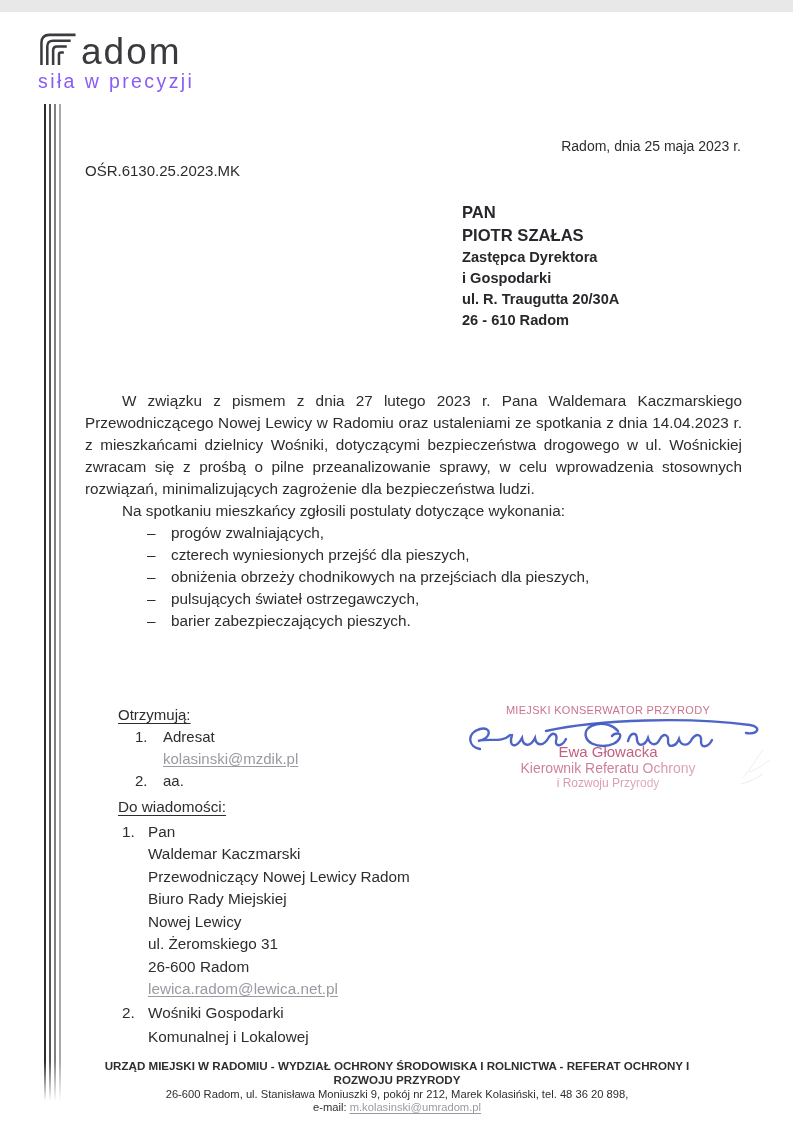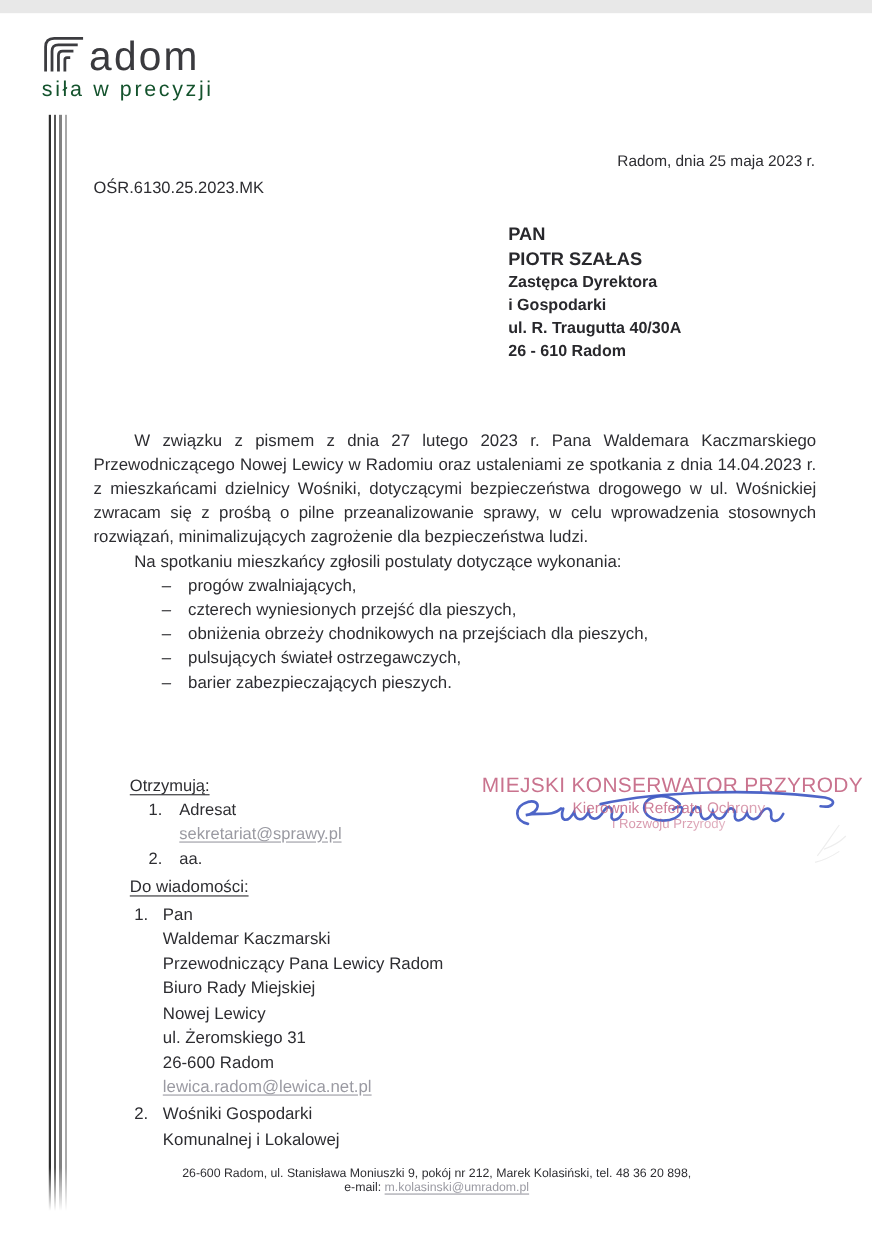--- a/index.html
+++ b/index.html
@@ -8,21 +8,21 @@
     background:#ffffff; overflow:hidden;
     font-family:"Liberation Sans", sans-serif; color:#2d2d31;
   }
 
   
   .logo { position:absolute; left:38px; top:18px; }
   .logo-row { display:flex; align-items:flex-end; gap:3px; }
   .r-glyph { width:40px; height:37px; }
   .r-glyph path { fill:none; stroke:#3c3c40; stroke-width:2.6; }
   .wordmark { font-size:37px; line-height:30px; font-weight:500; letter-spacing:2px; color:#3a3a3e; }
-  .tagline { font-size:19.5px; letter-spacing:2.4px; color:#14532d; margin-top:3px; font-weight:400; }
+  .tagline { font-size:19.5px; letter-spacing:2.4px; color:#8b5cf6; margin-top:3px; font-weight:400; }
 
   
   .scan-lines {
     position:absolute; left:44px; top:92px; width:19px; height:997px;
     background:linear-gradient(90deg,
       #2c2c2c 0, #2c2c2c 2px, transparent 2px, transparent 5px,
       #575757 5px, #575757 7px, transparent 7px, transparent 10px,
       #828282 10px, #828282 12px, transparent 12px, transparent 15px,
       #a9a9a9 15px, #a9a9a9 17px, transparent 17px);
     -webkit-mask-image:linear-gradient(180deg,#000 0,#000 96%,transparent 100%);
@@ -48,21 +48,21 @@
   
   .otrzymuja { position:absolute; left:118px; top:692px; font-size:15px; line-height:22px; }
   .heading { text-decoration:underline; text-underline-offset:2.5px; }
   .numrow { display:flex; }
   .numrow .num { width:28px; flex:0 0 28px; margin-left:17px; }
   .indent-under-num { margin-left:45px; }
   .link { color:#9a9aa2; text-decoration:underline; text-underline-offset:2px; }
 
   
   .stamp { position:absolute; left:438px; top:692px; width:340px; text-align:center; color:#c2607f; }
-  .stamp-title { font-size:19px; letter-spacing:0.3px; opacity:.88; white-space:nowrap; }
+  .stamp-title { font-size:11px; letter-spacing:0.3px; opacity:.88; white-space:nowrap; }
   .sig-svg { position:absolute; left:12px; top:11px; width:322px; height:48px; }
   .sig-svg path { fill:none; stroke:#3f58c2; stroke-width:2.4; stroke-linecap:round; opacity:.92; }
   .stamp-name { margin-top:27px; font-size:15px; }
   .stamp-role1 { font-size:14px; opacity:.8;
     -webkit-mask-image:linear-gradient(90deg,#000 55%,rgba(0,0,0,.35) 95%);
     mask-image:linear-gradient(90deg,#000 55%,rgba(0,0,0,.35) 95%); }
   .stamp-role2 { font-size:12px; opacity:.62;
     -webkit-mask-image:linear-gradient(90deg,#000 50%,rgba(0,0,0,.3) 95%);
     mask-image:linear-gradient(90deg,#000 50%,rgba(0,0,0,.3) 95%); }
 
@@ -103,21 +103,21 @@
   <div class="scan-lines"></div>
 
   <div class="date-line">Radom, dnia 25 maja 2023 r.</div>
   <div class="ref-number">OŚR.6130.25.2023.MK</div>
 
   <div class="recipient">
     <div class="big">PAN</div>
     <div class="big">PIOTR SZAŁAS</div>
     <div>Zastępca Dyrektora</div>
     <div>i Gospodarki</div>
-    <div>ul. R. Traugutta 40/30A</div>
+    <div>ul. R. Traugutta 20/30A</div>
     <div>26 - 610 Radom</div>
   </div>
 
   <div class="body-block">
     <p>W związku z pismem z dnia 27 lutego 2023 r. Pana Waldemara Kaczmarskiego Przewodniczącego Nowej Lewicy w Radomiu oraz ustaleniami ze spotkania z dnia 14.04.2023 r. z mieszkańcami dzielnicy Wośniki, dotyczącymi bezpieczeństwa drogowego w ul. Wośnickiej zwracam się z prośbą o pilne przeanalizowanie sprawy, w celu wprowadzenia stosownych rozwiązań, minimalizujących zagrożenie dla bezpieczeństwa ludzi.</p>
     <p class="intro">Na spotkaniu mieszkańcy zgłosili postulaty dotyczące wykonania:</p>
     <ul class="bullets">
       <li>
           <span class="dash">–</span>
           <span>progów zwalniających,</span>
@@ -141,49 +141,50 @@
     </ul>
   </div>
 
   <div class="otrzymuja">
     <span class="heading">Otrzymują:</span>
     <div class="numrow">
       <span class="num">1.</span>
       <span>Adresat</span>
     </div>
     <div class="indent-under-num">
-      <span class="link">sekretariat@sprawy.pl</span>
+      <span class="link">kolasinski@mzdik.pl</span>
     </div>
     <div class="numrow">
       <span class="num">2.</span>
       <span>aa.</span>
     </div>
   </div>
 
   <div class="stamp">
     <div class="stamp-title">MIEJSKI KONSERWATOR PRZYRODY</div>
     <svg class="sig-svg" viewBox="0 0 322 48">
       <path d="M30,34 C18,32 16,18 30,14 C42,11 42,24 28,26 C40,23 52,28 60,20"></path>
       <path d="M62,20 C58,32 66,34 72,23 C73,31 80,33 85,23 C86,30 93,33 99,22 C103,16 108,19 106,26 C105,32 112,32 116,24"></path>
       <path d="M168,16 C158,4 132,8 136,22 C140,34 166,34 170,22 C172,17 164,18 162,21"></path>
       <path d="M178,26 C181,16 187,17 187,25 C188,32 195,31 198,23 C200,30 206,32 210,24 C214,17 219,20 218,27 C218,33 226,32 229,24 C231,31 238,32 242,24 C247,17 252,20 251,27 C251,33 258,33 262,25"></path>
       <path d="M96,16 C150,4 240,2 300,10 C312,12 308,20 296,18"></path>
     </svg>
+    <div class="stamp-name">Ewa Głowacka</div>
     <div class="stamp-role1">Kierownik Referatu Ochrony</div>
     <div class="stamp-role2">i Rozwoju Przyrody</div>
   </div>
 
   <div class="cc">
     <span class="heading">Do wiadomości:</span>
     <div class="numrow">
       <span class="num">1.</span>
       <div>
         <div>Pan</div>
         <div>Waldemar Kaczmarski</div>
-        <div>Przewodniczący Pana Lewicy Radom</div>
+        <div>Przewodniczący Nowej Lewicy Radom</div>
         <div>Biuro Rady Miejskiej</div>
         <div>Nowej Lewicy</div>
         <div>ul. Żeromskiego 31</div>
         <div>26-600 Radom</div>
         <div><span class="link">lewica.radom@lewica.net.pl</span></div>
       </div>
     </div>
     <div class="numrow wide">
       <span class="num">2.</span>
       <div>
@@ -191,20 +192,21 @@
         <div>Komunalnej i Lokalowej</div>
       </div>
     </div>
   </div>
 
   <svg class="smudge" width="46" height="50" viewBox="0 0 46 50">
     <path d="M30,6 C24,14 18,24 10,34 M16,28 C22,26 30,22 36,16 M8,40 C16,38 24,34 30,30"></path>
   </svg>
 
   <div class="footer">
+    <div class="f1">URZĄD MIEJSKI W RADOMIU - WYDZIAŁ OCHRONY ŚRODOWISKA I ROLNICTWA - REFERAT OCHRONY I ROZWOJU PRZYRODY</div>
     <div class="f2">26-600 Radom, ul. Stanisława Moniuszki 9, pokój nr 212, Marek Kolasiński, tel. 48 36 20 898,</div>
     <div class="f3">
       <span>e-mail:</span>
       <span class="link">m.kolasinski@umradom.pl</span>
     </div>
   </div>
 
 </div>
 
 </body></html>

